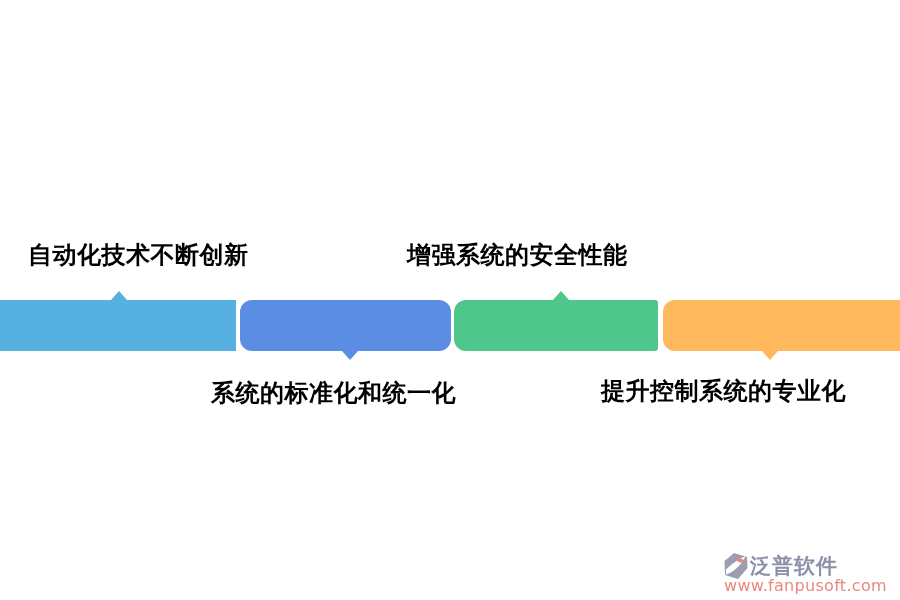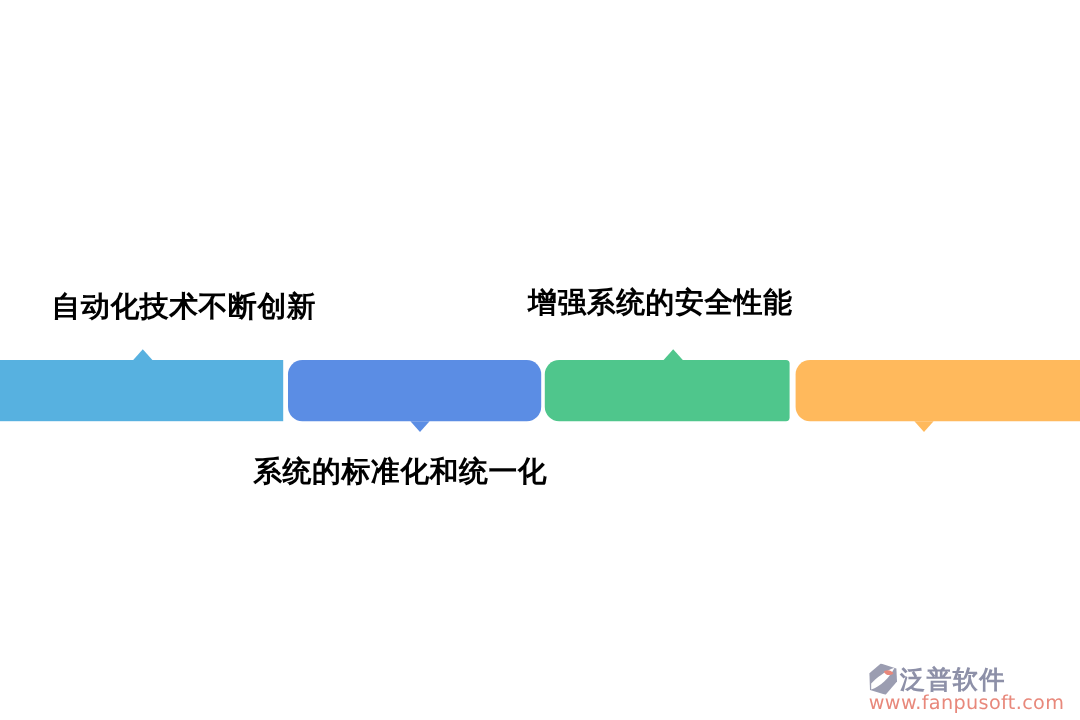--- a/index.html
+++ b/index.html
@@ -18,23 +18,23 @@
     border-left:8px solid transparent;border-right:8px solid transparent;}
   .pointer-up{border-bottom:9px solid;}
   .pointer-down{border-top:9px solid;}
   .ptr-0{left:111px;top:291px;}
   .ptr-1{left:342px;top:351px;}
   .ptr-2{left:553px;top:291px;}
   .ptr-3{left:762px;top:351px;}
   
   .seg-label{position:absolute;font-size:24px;line-height:24px;font-weight:bold;
     color:#000000;white-space:nowrap;letter-spacing:0.5px;}
-  .lbl-0{left:43px;top:243px;}
+  .lbl-0{left:28px;top:243px;font-family:Liberation Serif, serif;}
   .lbl-1{left:211px;top:381px;text-align:center;}
-  .lbl-2{left:440px;top:243px;font-family:Liberation Mono, monospace;}
+  .lbl-2{left:407px;top:243px;}
   .lbl-3{left:601px;top:379px;}
   
   .watermark{position:absolute;left:724px;top:553px;width:128px;}
   .wm-row{display:flex;align-items:center;}
   .wm-icon{width:24px;height:26px;flex:0 0 auto;}
   .wm-brand{font-size:21px;line-height:24px;font-weight:bold;letter-spacing:1px;margin-left:2px;}
   .wm-url{font-size:16px;line-height:13px;text-align:center;margin-top:0;letter-spacing:0.3px;}
 </style>
 </head>
 <body>
@@ -47,20 +47,21 @@
   <div class="segment seg-3" style="background-color: rgb(255, 185, 92);"></div>
 
   <div class="pointer pointer-up ptr-0" style="border-bottom-color: rgb(87, 177, 224);"></div>
   <div class="pointer pointer-down ptr-1" style="border-top-color: rgb(91, 141, 228);"></div>
   <div class="pointer pointer-up ptr-2" style="border-bottom-color: rgb(79, 198, 140);"></div>
   <div class="pointer pointer-down ptr-3" style="border-top-color: rgb(255, 185, 92);"></div>
 
   <div class="seg-label lbl-0">自动化技术不断创新</div>
   <div class="seg-label lbl-1">系统的标准化和统一化</div>
   <div class="seg-label lbl-2">增强系统的安全性能</div>
+  <div class="seg-label lbl-3">提升控制系统的专业化</div>
 
   <div class="watermark">
     <div class="wm-row">
       <svg class="wm-icon" viewBox="0 0 24 26">
         <path d="M10 0 L23 4 L23.5 15 L14 26 L1 22 L0.5 8 Z" fill="#9B9DB1"></path>
         <path d="M2 21.5 C9.5 19.5 17.5 11.5 21.5 3.5 C13.5 6 6 12.5 2 16.5 Z" fill="#ffffff"></path>
         <path d="M12.5 6.5 C15.5 4.5 19.5 5.5 20.5 8.5 C17.5 10.5 13.5 9.5 12.5 6.5 Z" fill="#E8877A"></path>
       </svg>
       <span class="wm-brand" style="color: rgb(141, 144, 168);">泛普软件</span>
     </div>

